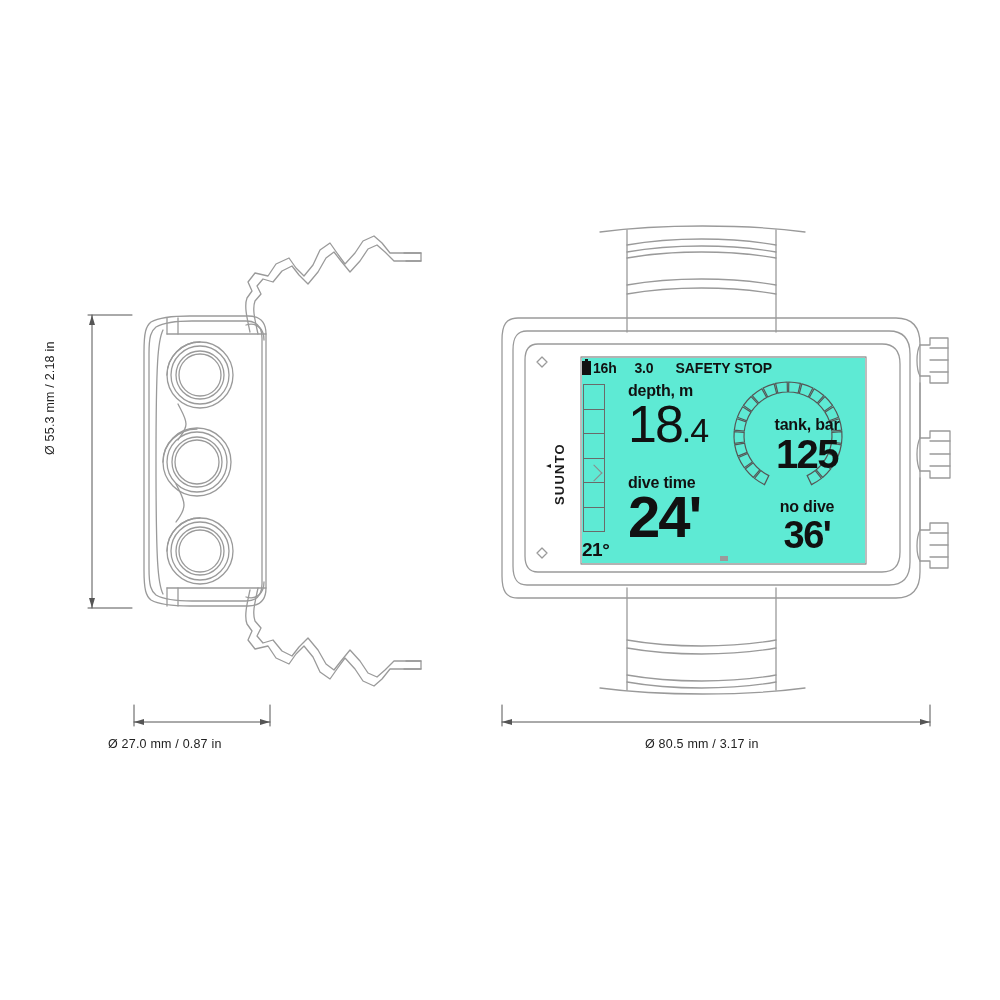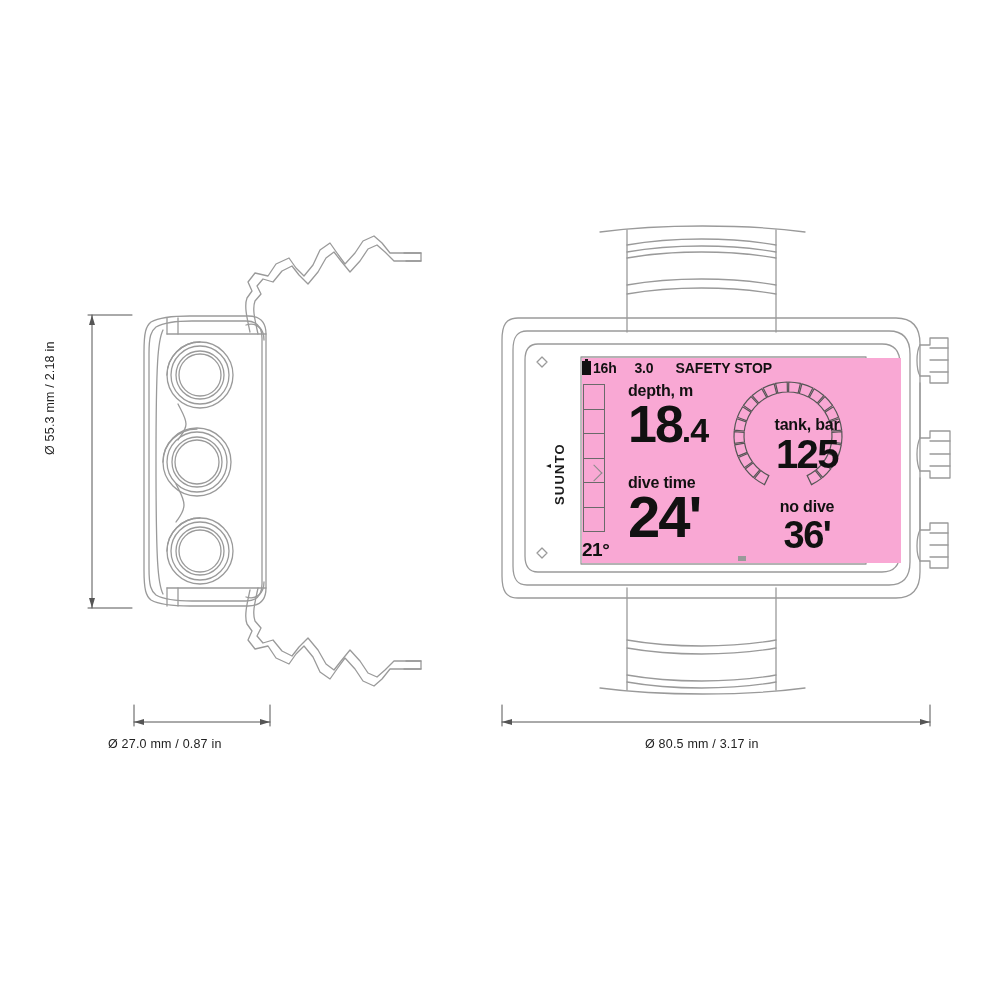--- a/index.html
+++ b/index.html
@@ -48,23 +48,23 @@
   #dim-width-label {
     left: 645px;
     top: 737px;
   }
 
   
   #lcd {
     position: absolute;
     left: 582px;
     top: 358px;
-    width: 319px;
+    width: 283px;
     height: 205px;
-    background: #f9a8d4;
+    background: #5eead4;
     color: #111;
     font-family: "Liberation Sans Narrow", "Liberation Sans", sans-serif;
     overflow: hidden;
   }
   .lcd-top {
     position: absolute;
     left: 0; top: 0;
     width: 100%;
     height: 20px;
     display: flex;
@@ -138,21 +138,21 @@
     font-weight: bold;
     letter-spacing: -0.2px;
   }
   #depth-block {
     position: absolute;
     left: 46px;
     top: 24px;
   }
   #depth-value {
     font-size: 52px;
-    font-weight: bold;
+    font-weight: normal;
     line-height: 0.92;
     letter-spacing: -2px;
     margin-top: 1px;
   }
   #depth-value .frac {
     font-size: 34px;
     letter-spacing: -1px;
   }
   #divetime-block {
     position: absolute;

